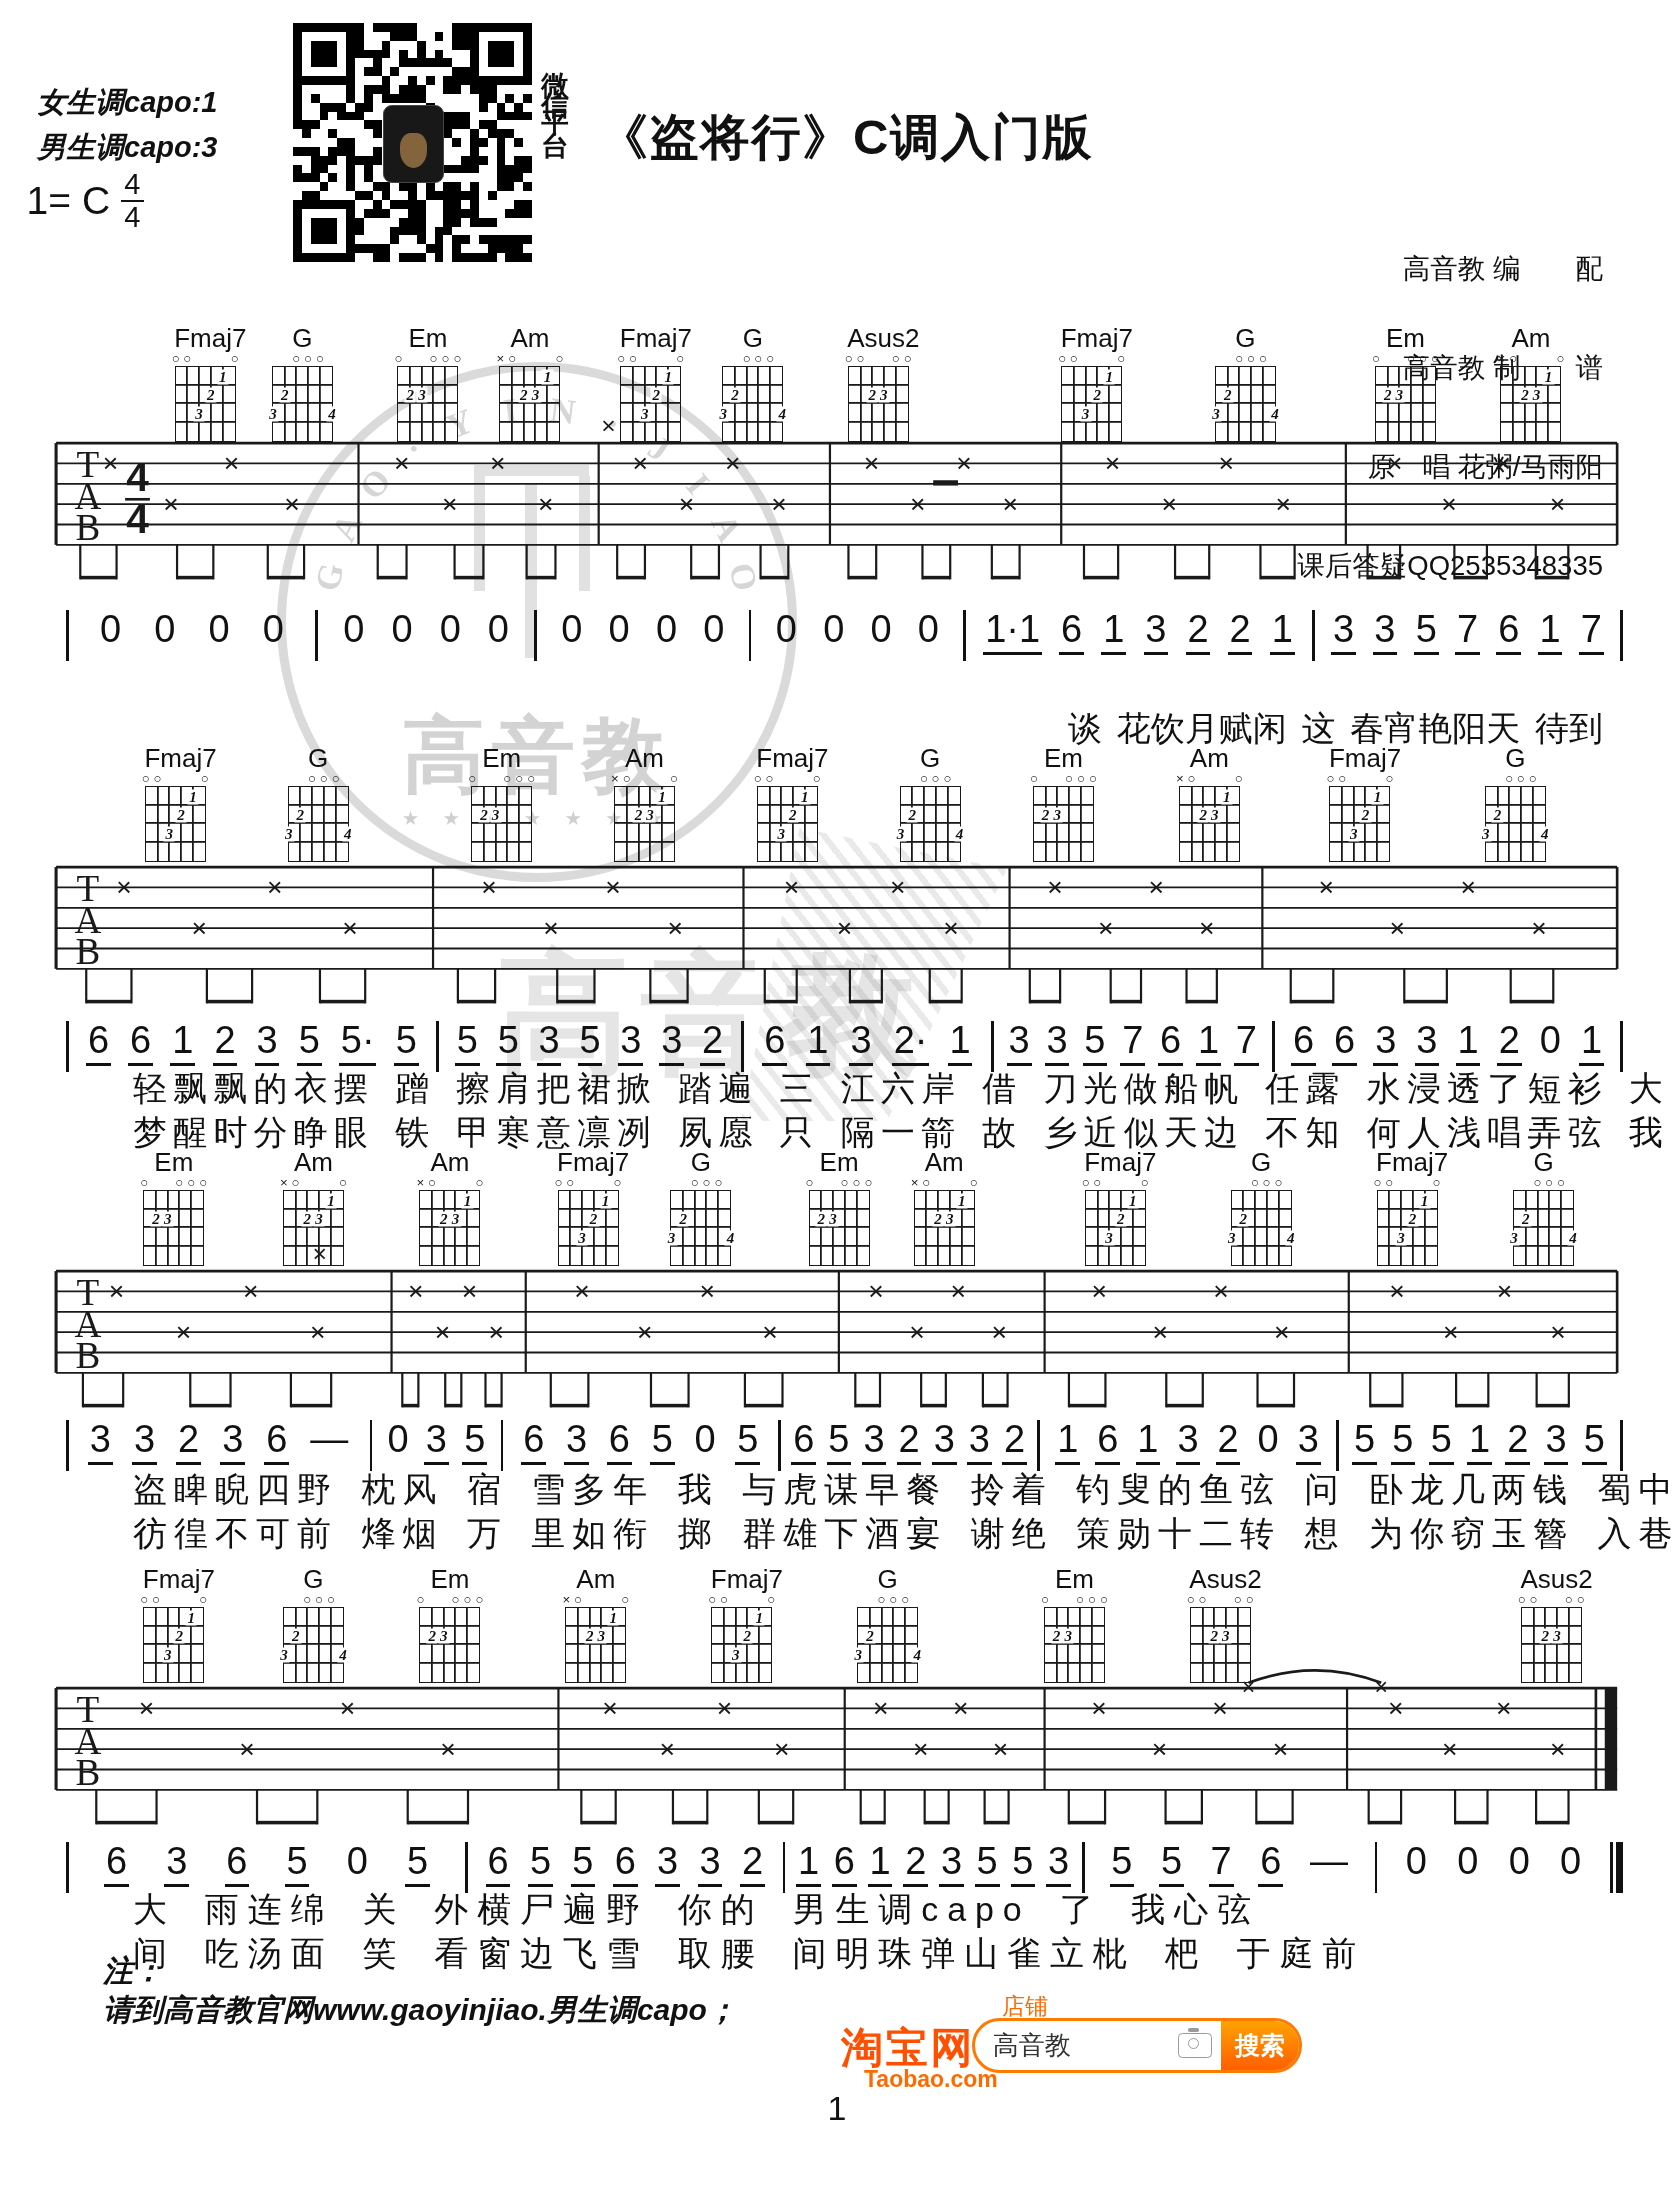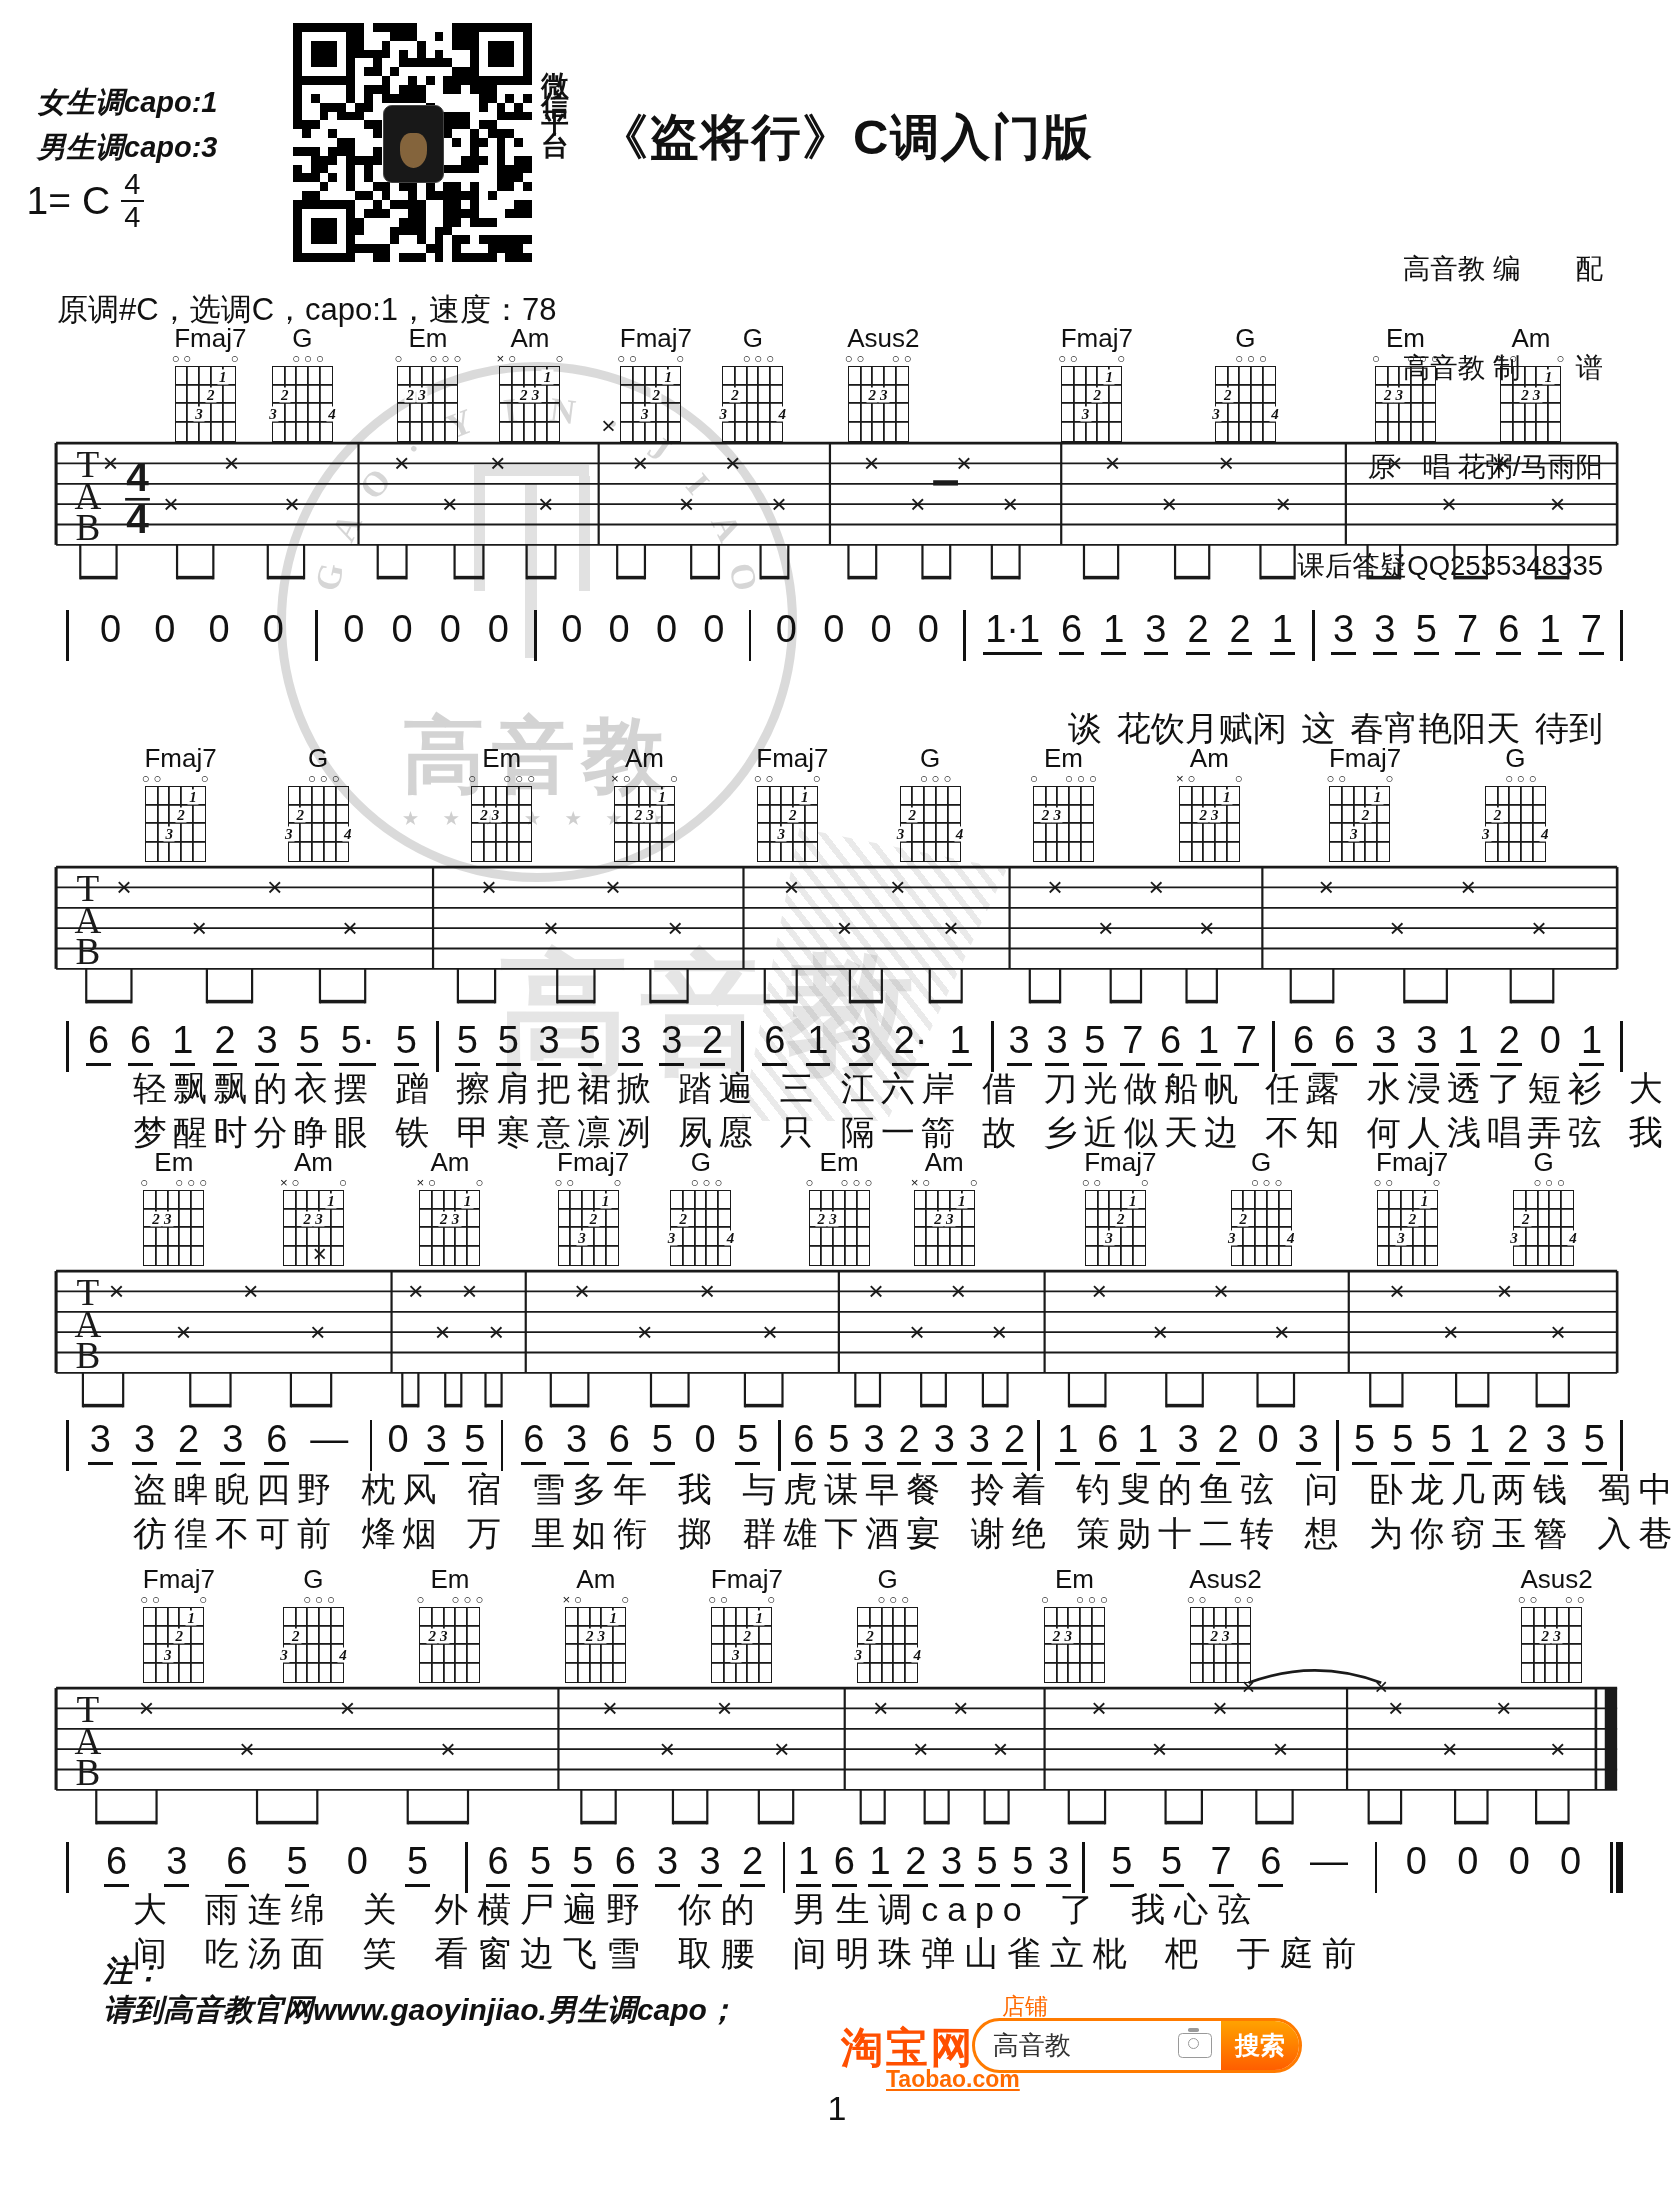--- a/index.html
+++ b/index.html
@@ -63,21 +63,21 @@
   .tk{padding:0 1.8px;white-space:nowrap;}
   .tk.u{border-bottom:3.5px solid #111;padding-bottom:4.4px;}
   .mbar{width:2.7px;height:51px;background:#111;flex:none;}
   .mbar.final{width:13.3px;background:linear-gradient(to right,#111 0 2.7px,#fff 2.7px 6.2px,#111 6.2px 13.3px);}
   .lyrics{position:absolute;font-size:34px;white-space:nowrap;}
 
   
   .notes{left:103px;top:1951px;font-size:30px;font-weight:bold;font-style:italic;line-height:39px;}
   .pageno{left:0;top:2089px;width:100%;text-align:center;font-size:34px;}
   .tb-logo{left:841px;top:2020px;font-size:42px;font-weight:bold;color:#ff4f00;letter-spacing:2.7px;}
-  .tb-domain{left:886px;top:2066px;font-size:23px;font-weight:bold;color:#ff6a00;text-decoration:underline;}
+  .tb-domain{left:864px;top:2066px;font-size:23px;font-weight:bold;color:#ff6a00;}
   .tb-shop{left:1002px;top:1991px;font-size:23px;color:#ff6a00;}
   .tb-pill{left:972px;top:2018px;width:330px;height:55px;border:3.5px solid #ff7b00;border-radius:30px;
       background:#fff;display:flex;align-items:stretch;overflow:hidden;box-sizing:border-box;}
   .tb-input{flex:1;border:none;outline:none;font-size:26px;padding-left:17.7px;min-width:0;
       font-family:"Liberation Sans",sans-serif;color:#333;background:transparent;}
   .cam{width:32px;height:23px;border:1.8px solid #9a9a9a;border-radius:4.4px;align-self:center;
       position:relative;margin-right:8.9px;flex:none;}
   .cam:before{content:"";position:absolute;left:8.9px;top:-6.2px;width:10.6px;height:4.4px;background:#9a9a9a;border-radius:1.8px;}
   .cam:after{content:"";position:absolute;left:8.9px;top:4.4px;width:8.9px;height:8.9px;border:1.8px solid #9a9a9a;border-radius:50%;}
   .tb-btn{width:78px;background:linear-gradient(180deg,#ffa200,#ff5e00);color:#fff;font-size:25px;
@@ -468,21 +468,20 @@
 
   <div class="abs title">《盗将行》C调入门版</div>
 
   <div class="abs credits">
     <div>高音教 编　　配</div>
     <div>高音教 制　　谱</div>
     <div>原　唱 花粥/马雨阳</div>
     <div>课后答疑QQ2535348335</div>
   </div>
 
-  <div class="abs tuning">原调#C，选调C，capo:1，速度：78</div>
 
   <div class="abs wm-circle">
     <div class="wm-arc" id="wm-arc">
         <span style="transform: rotate(-78deg) translateY(-211px);">G</span>
         <span style="transform: rotate(-63.8182deg) translateY(-211px);">A</span>
         <span style="transform: rotate(-49.6364deg) translateY(-211px);">O</span>
         <span style="transform: rotate(-35.4545deg) translateY(-211px);">·</span>
         <span style="transform: rotate(-21.2727deg) translateY(-211px);">Y</span>
         <span style="transform: rotate(-7.09091deg) translateY(-211px);">I</span>
         <span style="transform: rotate(7.09091deg) translateY(-211px);">N</span>

